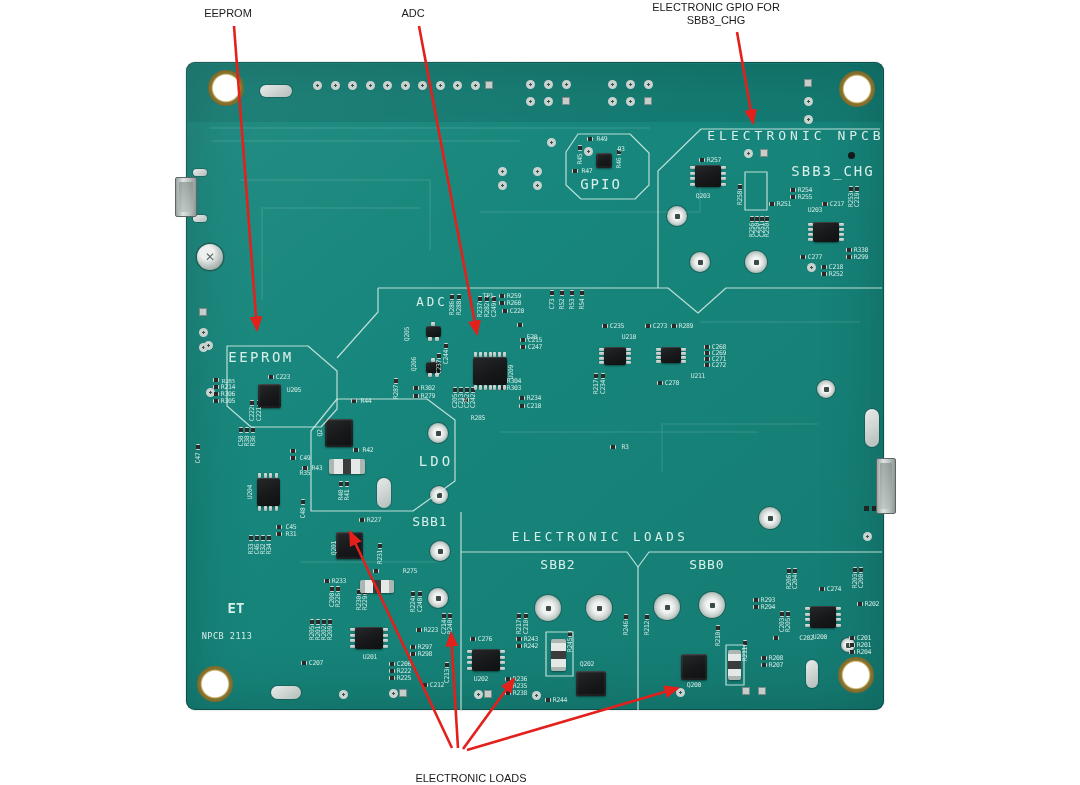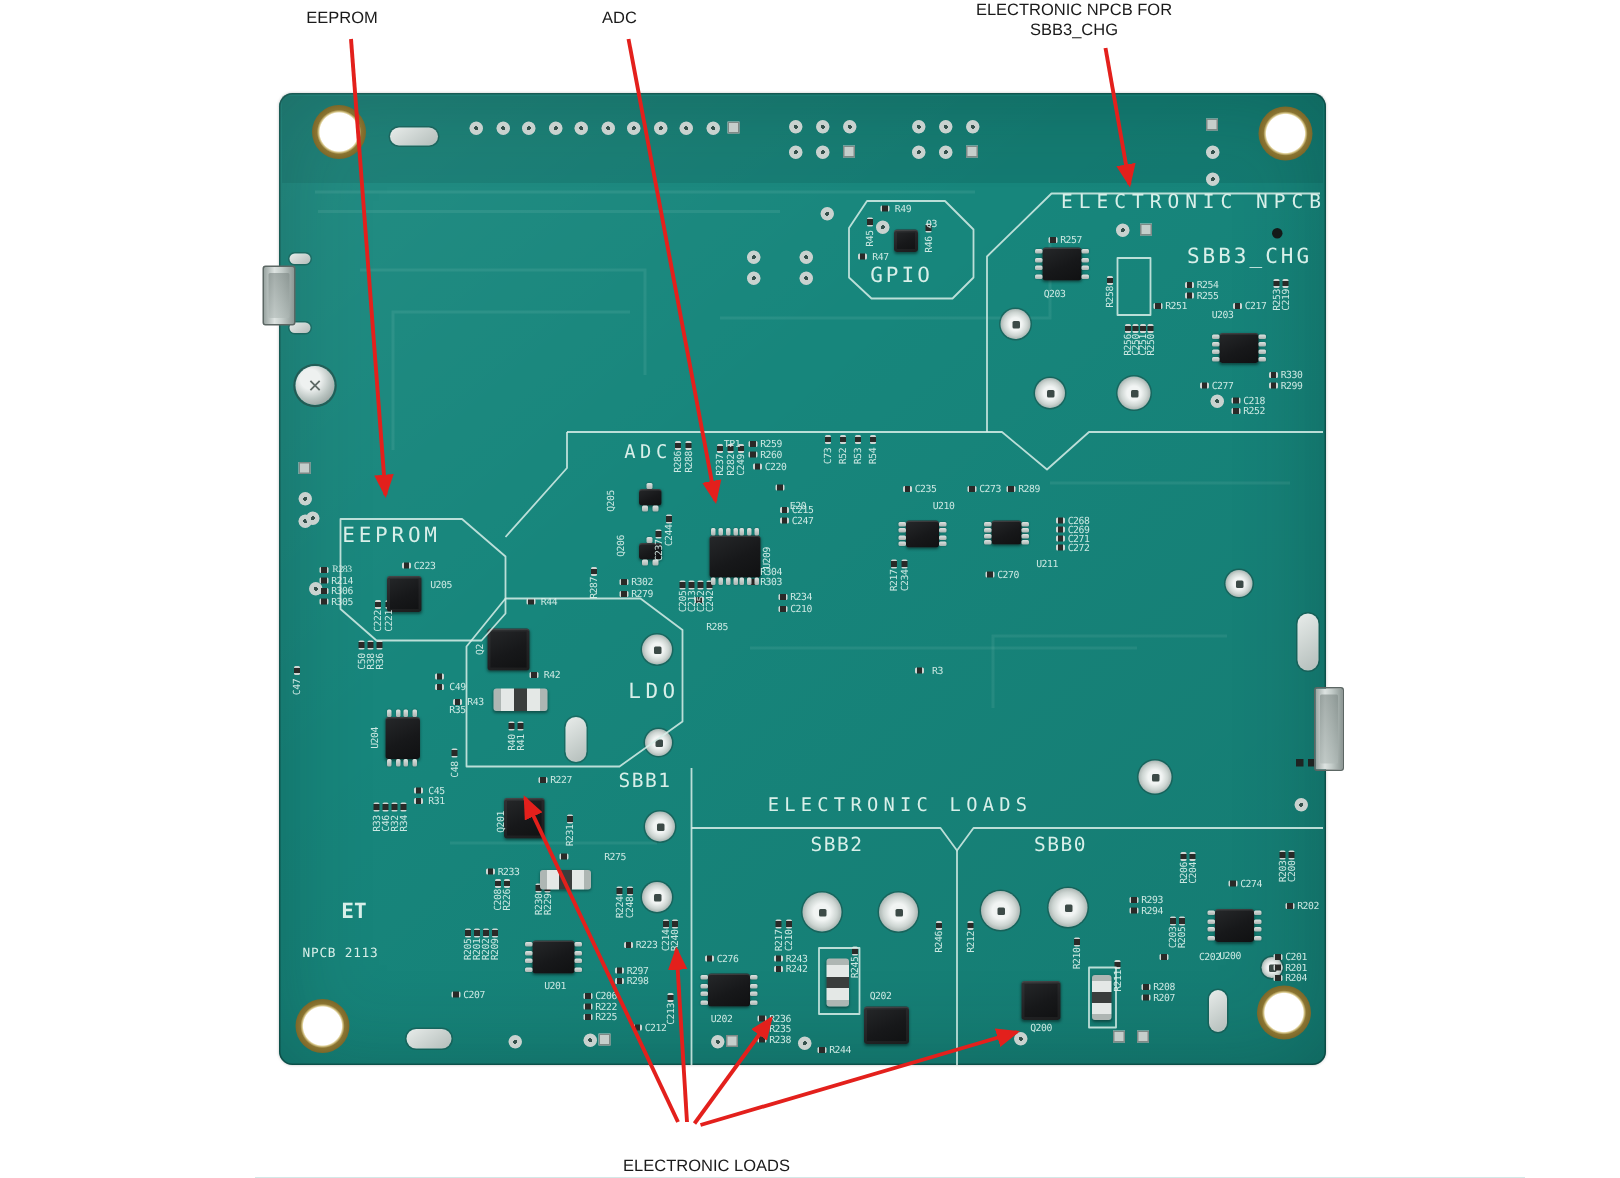--- a/index.html
+++ b/index.html
@@ -36,21 +36,21 @@
   .arrows{position:absolute;inset:0;z-index:20;pointer-events:none}
 </style>
 </head>
 <body>
 
 <div class="fig">
 
   <div class="callout" style="left: 228px; top: 13px; color: rgb(26, 26, 26);">EEPROM</div>
   <div class="callout" style="left: 413px; top: 13px; color: rgb(26, 26, 26);">ADC</div>
   <div class="callout" style="left: 716px; top: 14px; color: rgb(26, 26, 26);">
-    <span>ELECTRONIC NPCB FOR</span><br>
+    <span>ELECTRONIC GPIO FOR</span><br>
     <span>SBB3_CHG</span>
   </div>
   <div class="callout" style="left: 471px; top: 778px; color: rgb(26, 26, 26);">ELECTRONIC LOADS</div>
 
   <div class="board">
     <svg class="abs" viewBox="186 62 698 648">
       <rect x="188" y="64" width="694" height="58" fill="rgba(8,70,64,.16)"></rect>
       <g fill="none" stroke="rgba(228,250,245,.08)" stroke-width="2">
         <path d="M210 128 H650"></path>
           <path d="M212 141 H520"></path>

